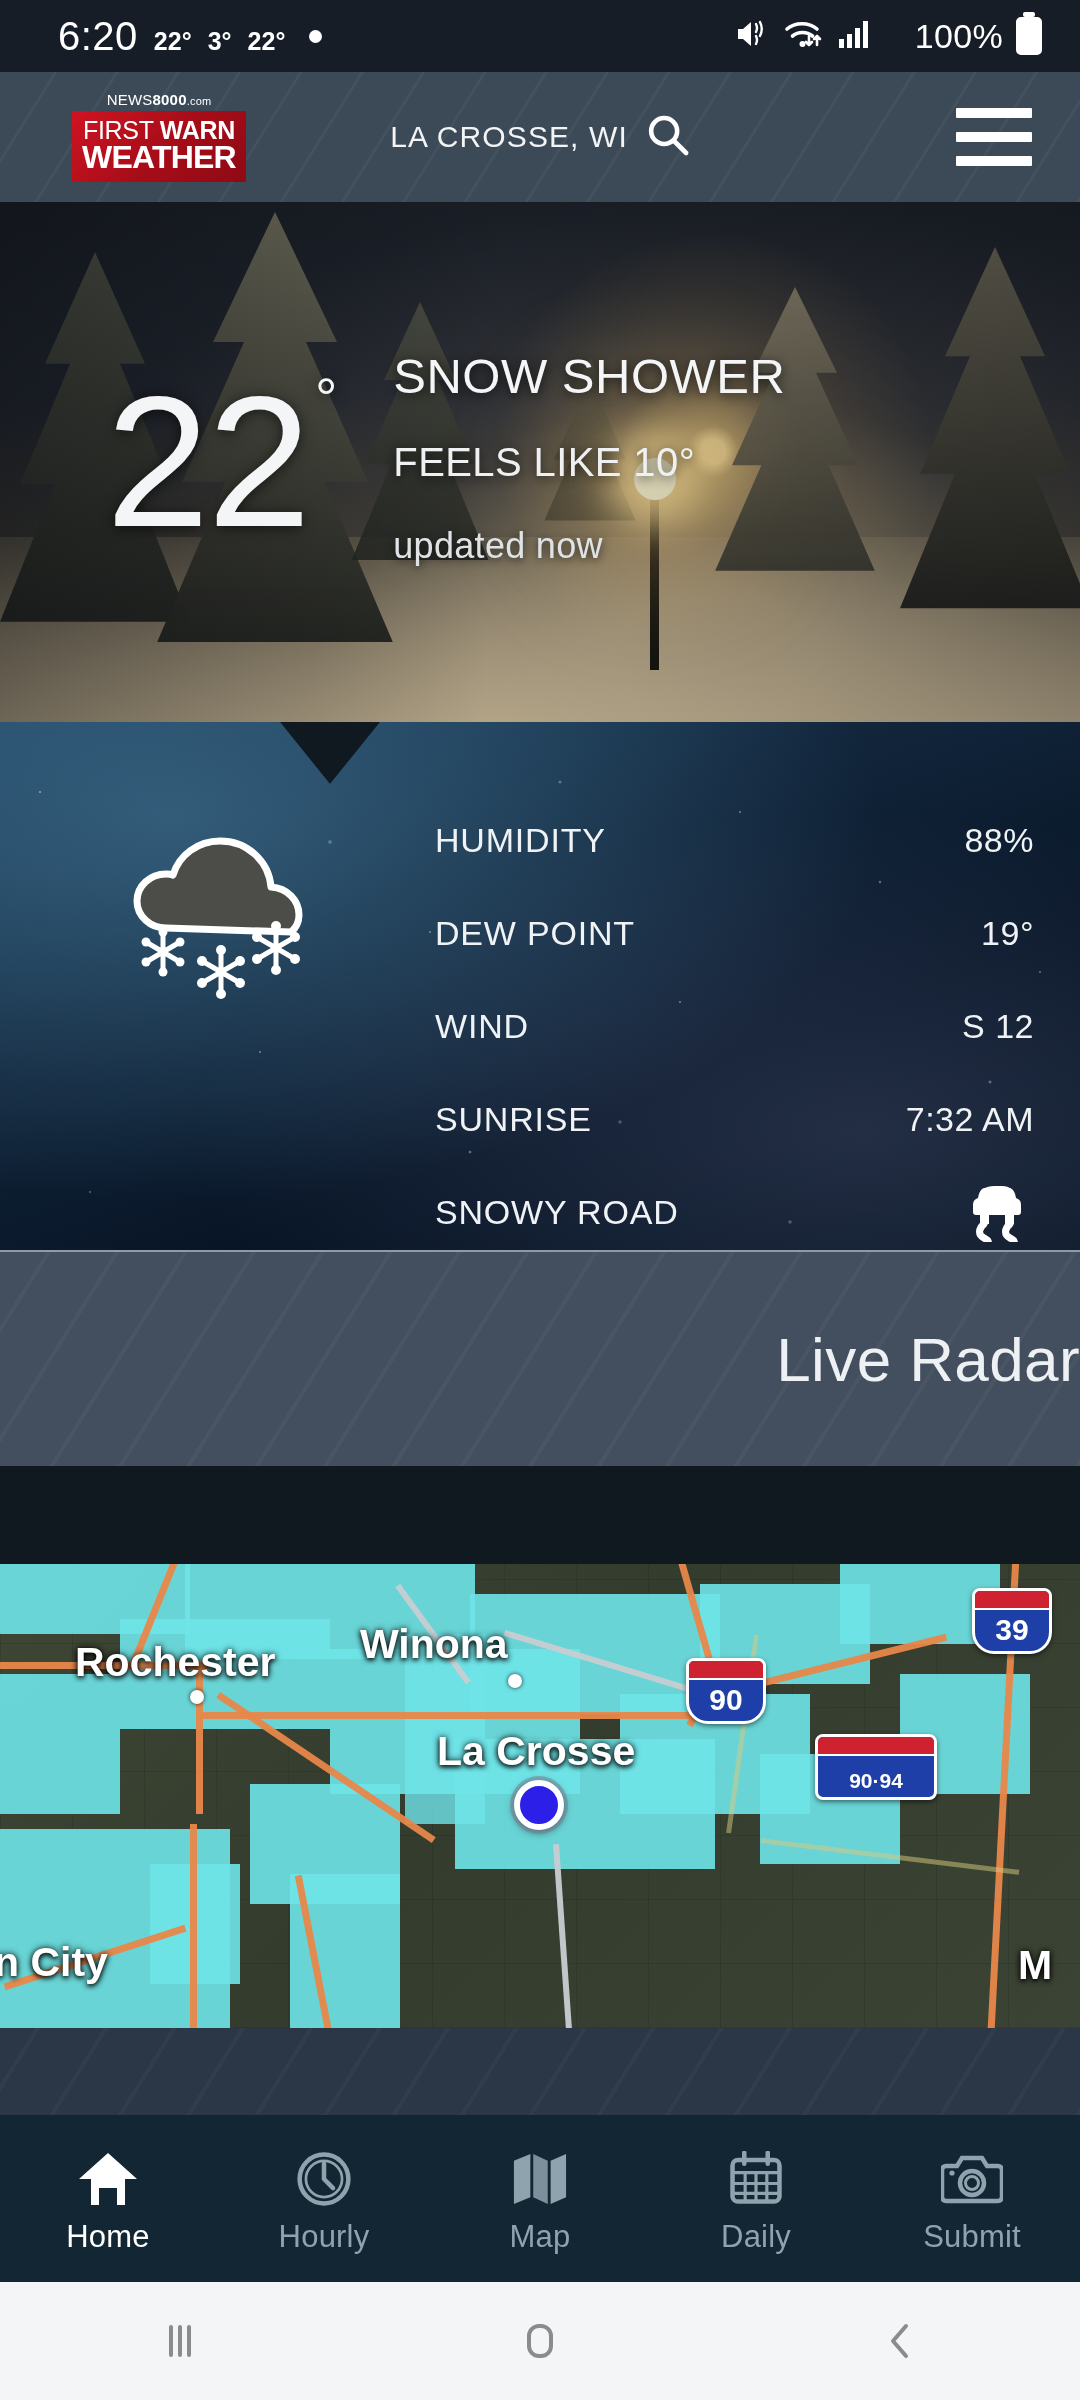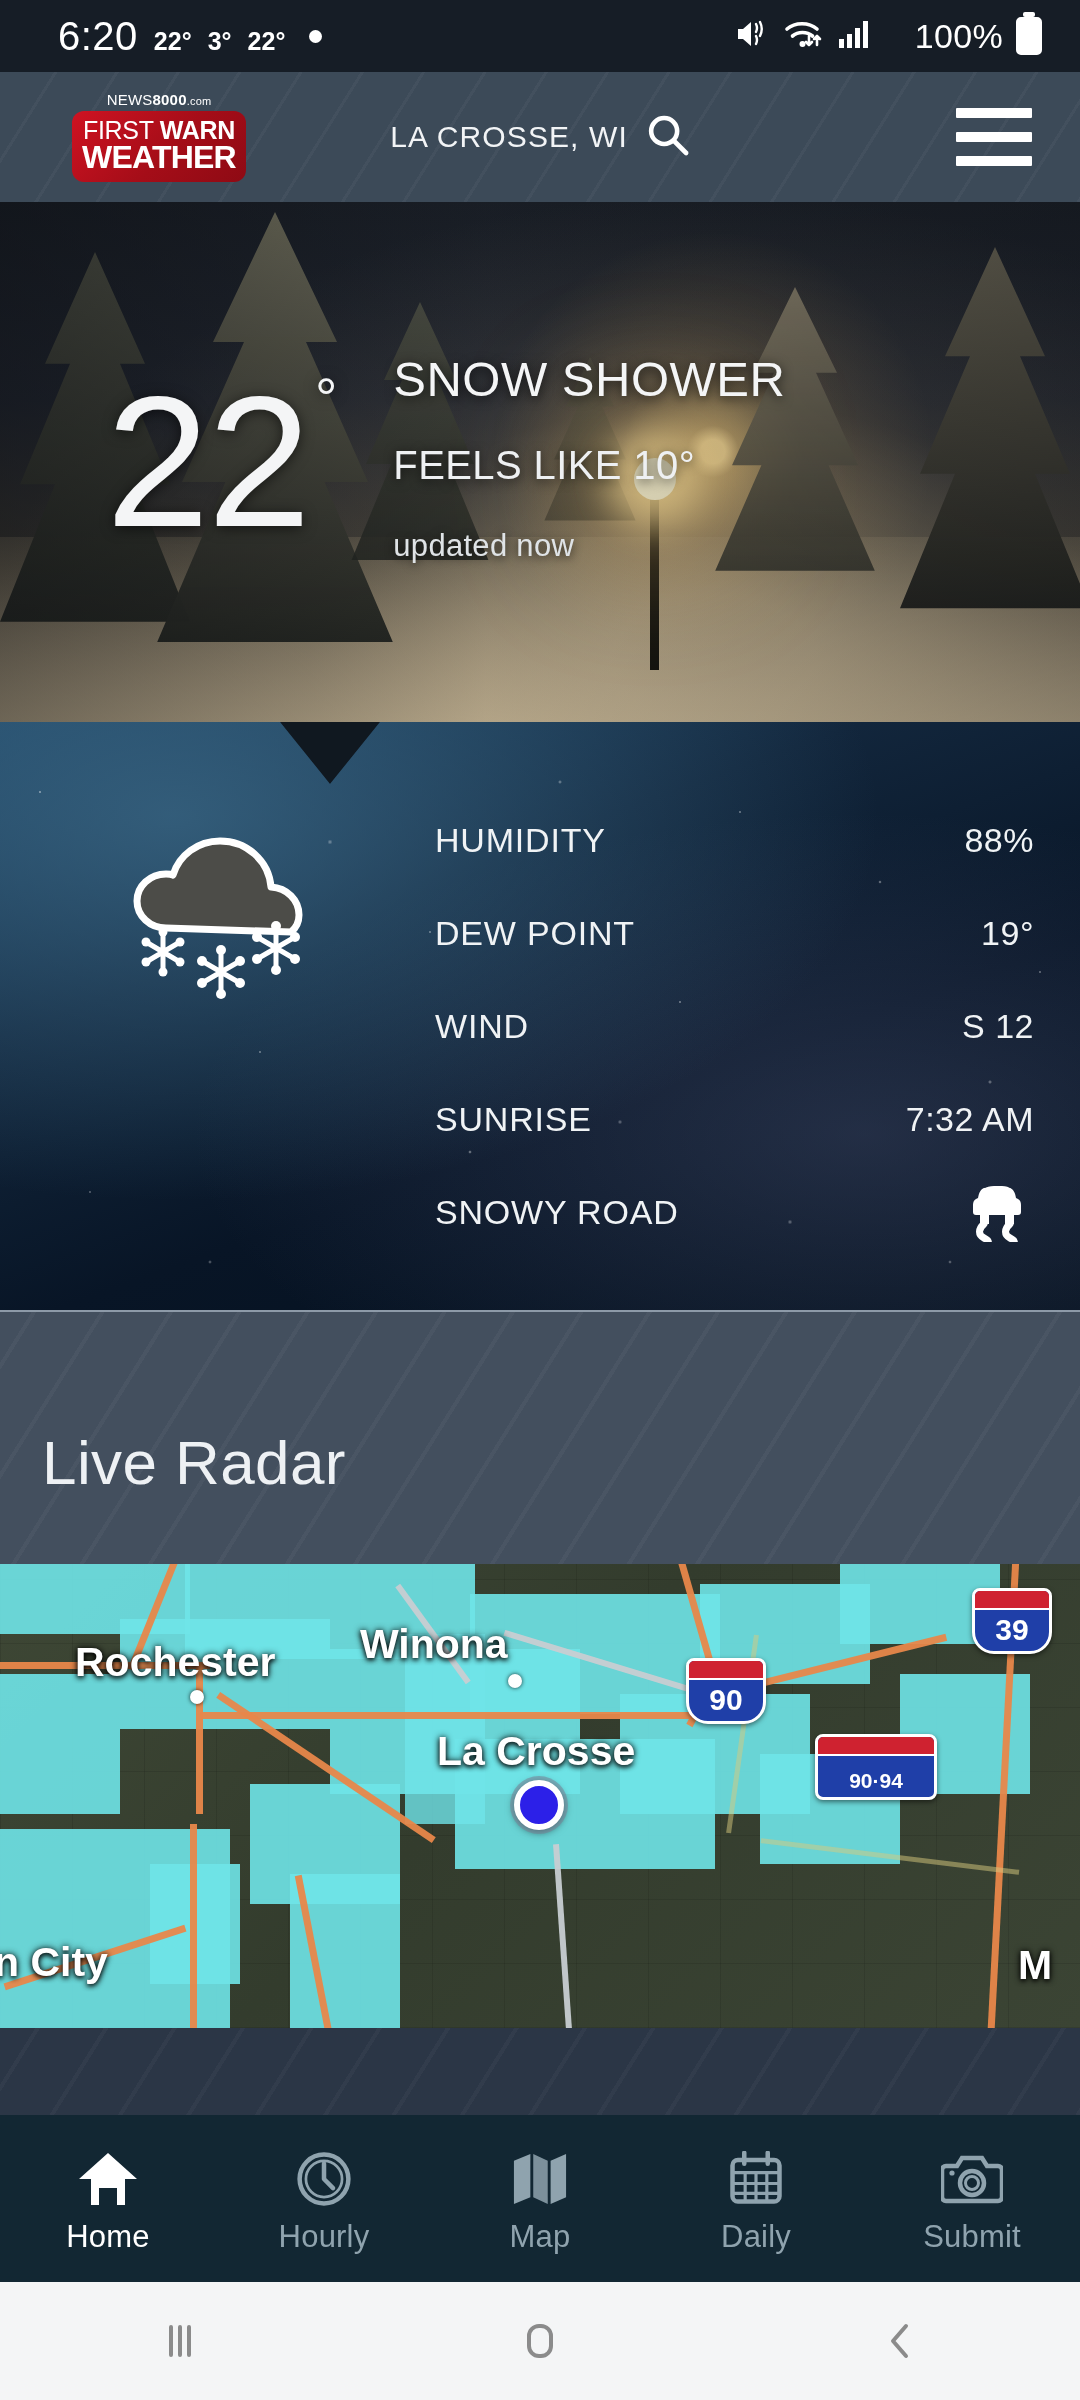--- a/index.html
+++ b/index.html
@@ -45,21 +45,21 @@
   .logo { margin-left: 72px; width: 174px; }
   .logo-top {
     font-size: 15px; color: #ffffff; letter-spacing: .2px;
     text-align: center; line-height: 1; margin-bottom: 4px; font-weight: 400;
   }
   .logo-top b { font-weight: 800; }
   .logo-top i { font-style: normal; font-size: 11px; }
   .logo-box {
     background: linear-gradient(135deg,#cf1322 0%,#a50d18 55%,#8e0a14 100%);
     color: #fff; text-align: center; padding: 7px 6px 9px;
-    line-height: .98; border-radius: 12px;
+    line-height: .98; border-radius: 1px;
   }
   .logo-l1 { font-size: 25px; font-weight: 400; letter-spacing:-.3px; }
   .logo-l1 b { font-weight: 800; }
   .logo-l2 { font-size: 32px; font-weight: 800; letter-spacing:-.8px; }
 
   .loc-wrap {
     position: absolute; left: 50%; transform: translateX(-50%);
     display: flex; align-items: center; gap: 18px;
   }
   .loc-text { color: #f2f4f6; font-size: 30px; letter-spacing: 1.1px; font-weight: 400; }
@@ -126,21 +126,21 @@
   .hero-right { margin-left: 58px; padding-bottom: 10px; }
   .cond {
     font-size: 49px; font-weight: 400; letter-spacing: .5px; color:#f4f5f6;
     text-shadow: 0 2px 12px rgba(0,0,0,.75); margin-bottom: 36px;
   }
   .feels {
     font-size: 40px; font-weight: 300; letter-spacing: .4px; color:#eef0f2;
     text-shadow: 0 2px 12px rgba(0,0,0,.75); margin-bottom: 40px;
   }
   .updated {
-    font-size: 31px; font-weight: 300; color:#dfe3e6; letter-spacing:.3px;
+    font-size: 36px; font-weight: 300; color:#dfe3e6; letter-spacing:.3px;
     text-shadow: 0 2px 10px rgba(0,0,0,.75);
   }
 
   
   .details {
     position: absolute; top: 722px; left: 0; width: 1080px; height: 588px;
     overflow: hidden;
     background:
       radial-gradient(ellipse at 16% 16%, rgba(60,106,136,.75) 0%, rgba(20,42,64,0) 55%),
       radial-gradient(ellipse at 80% 70%, rgba(88,96,132,.35) 0%, rgba(12,20,34,0) 55%),
@@ -176,26 +176,27 @@
   }
   .row {
     display:flex; align-items:center; justify-content:space-between;
     height: 93px; font-weight: 300; gap: 44px;
   }
   .row .lbl { font-size: 34px; letter-spacing: .8px; }
   .row .val { font-size: 34px; letter-spacing: .5px; }
 
   
   .radar-head {
-    position:absolute; top: 1310px; left: 0; width: 1080px; height: 302px;
+    position:absolute; top: 1250px; left: 0; width: 1080px; height: 216px;
     background: #434f5e;
     background-image: repeating-linear-gradient(
        -58deg, rgba(255,255,255,.035) 0 4px, rgba(255,255,255,0) 4px 58px);
     display:flex; align-items:center;
     border-top: 2px solid #8d9aa8;
+    justify-content: flex-end;
   }
   .radar-title {
     margin-left: 42px; color: #eef1f4; font-size: 62px; font-weight: 400;
     letter-spacing: .4px;
   }
   .radar-map {
     position:absolute; top: 1564px; left: 0; width: 1080px; height: 464px;
     overflow:hidden; background: #3b4434;
   }
   .landbase {

